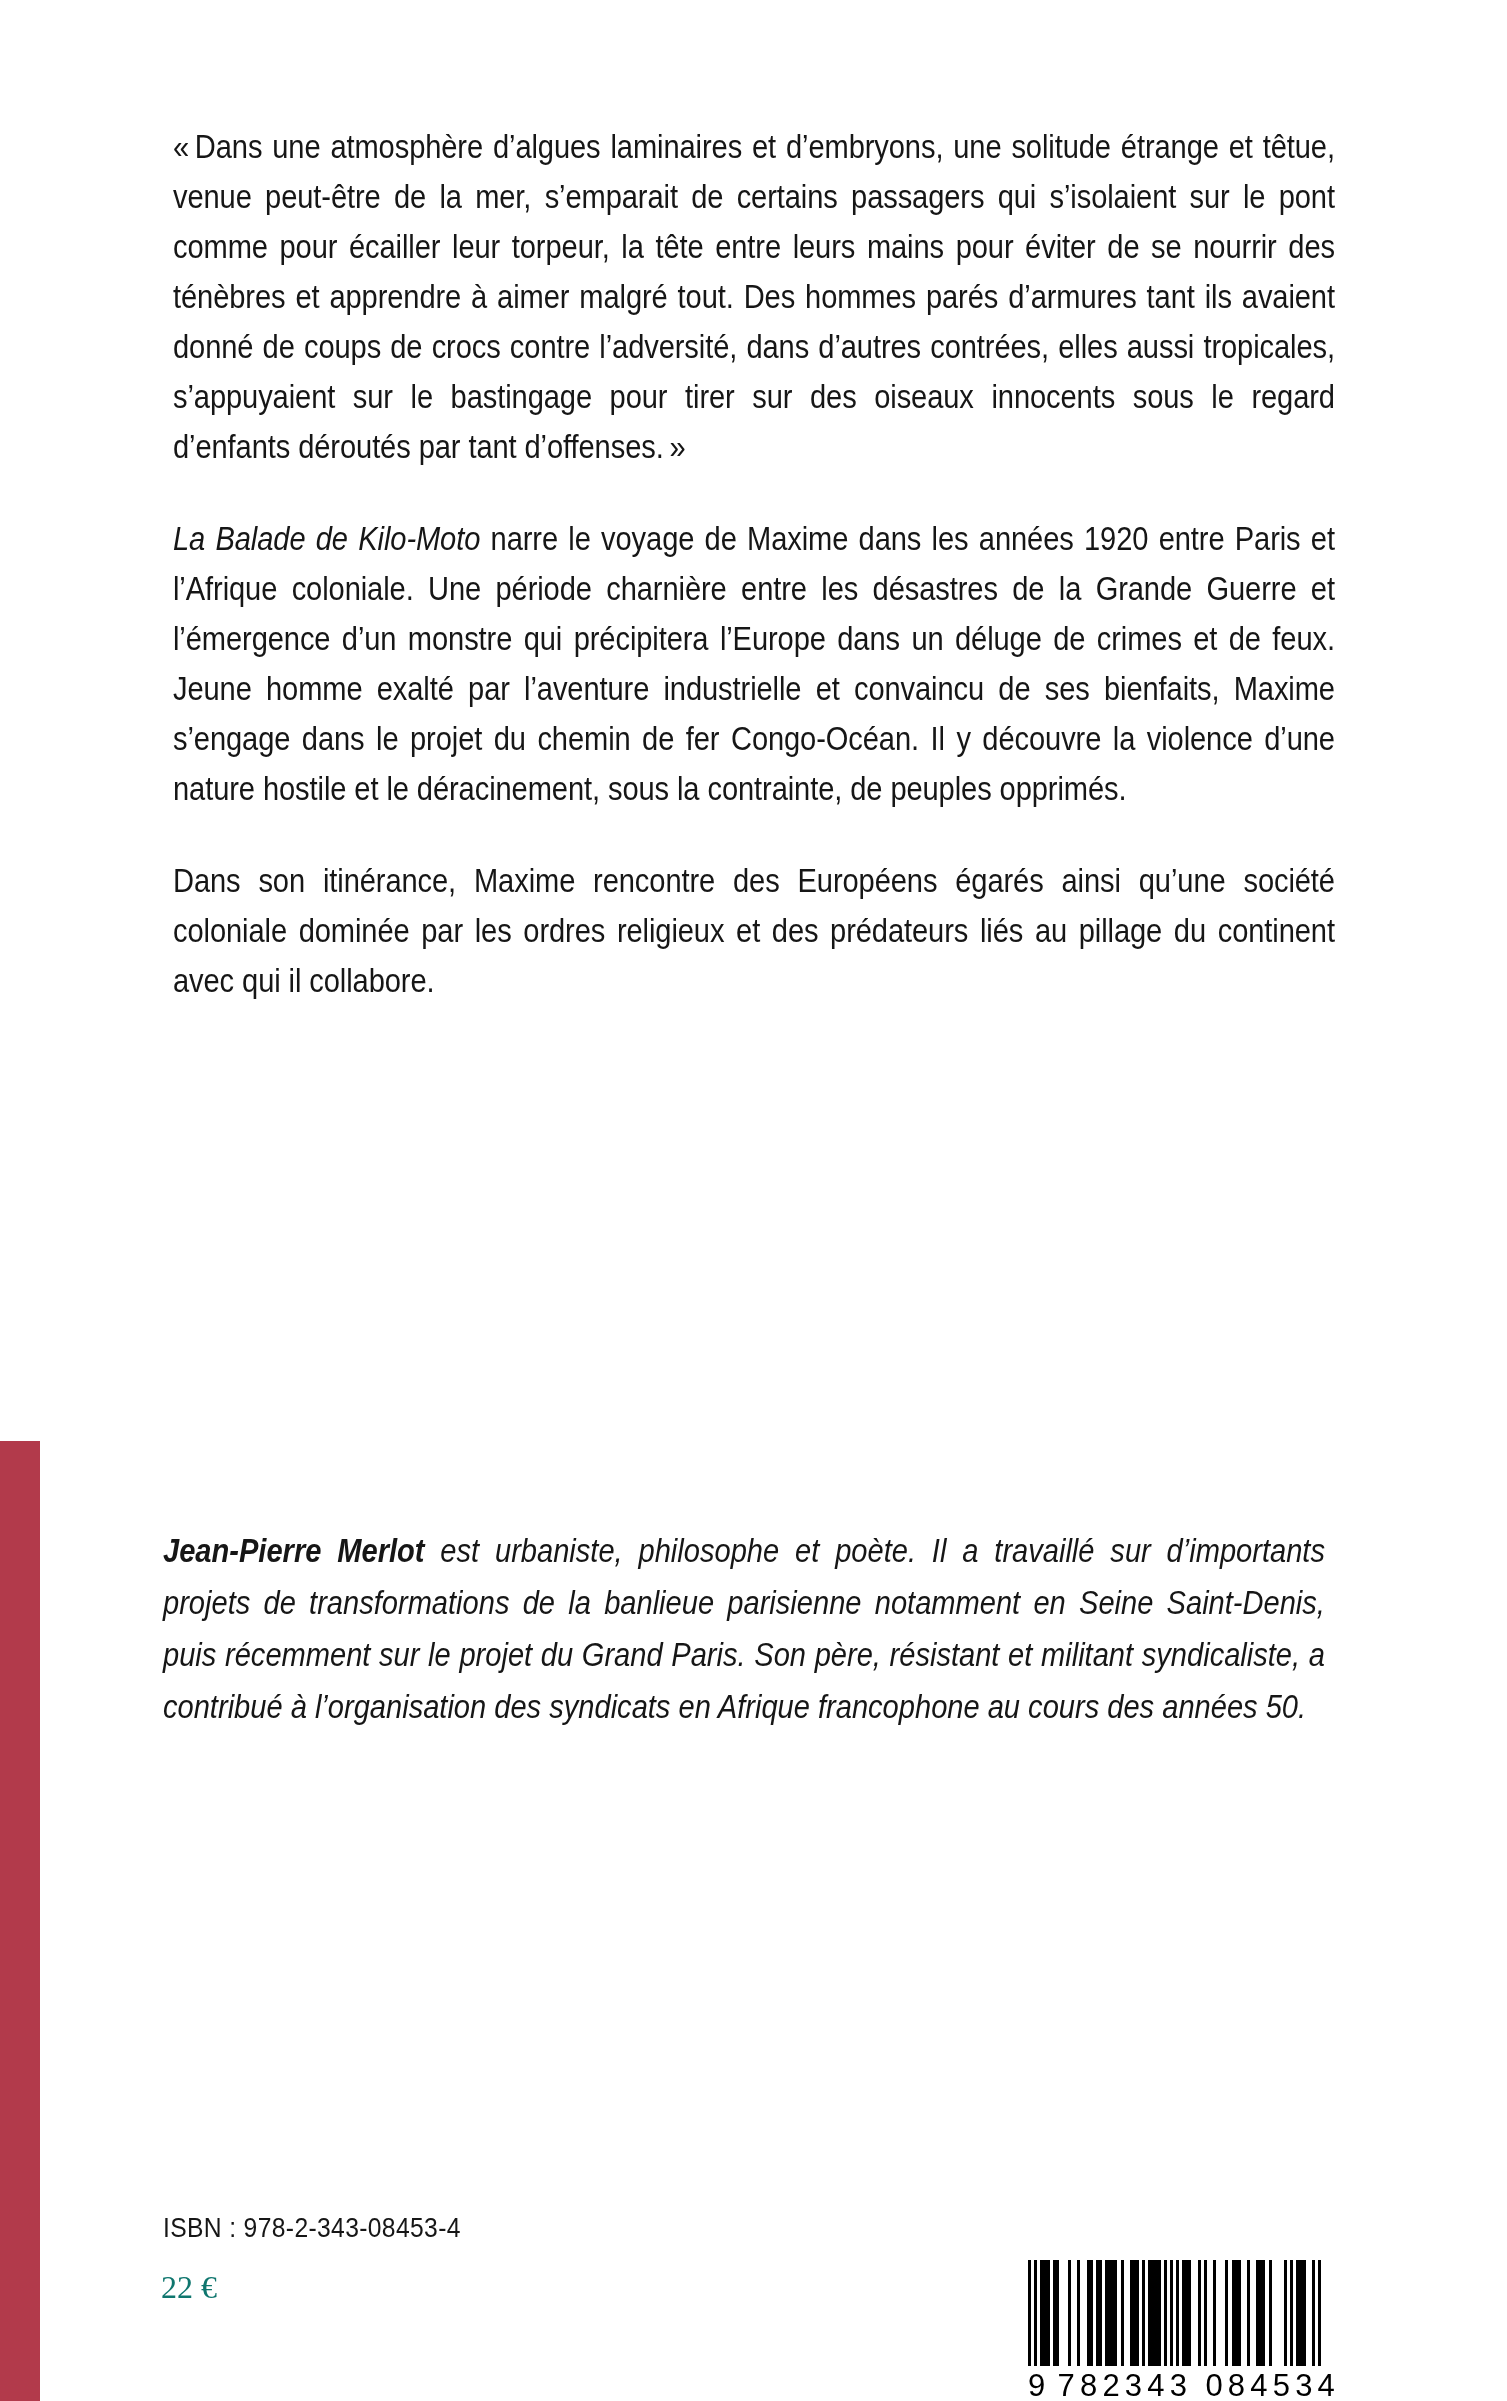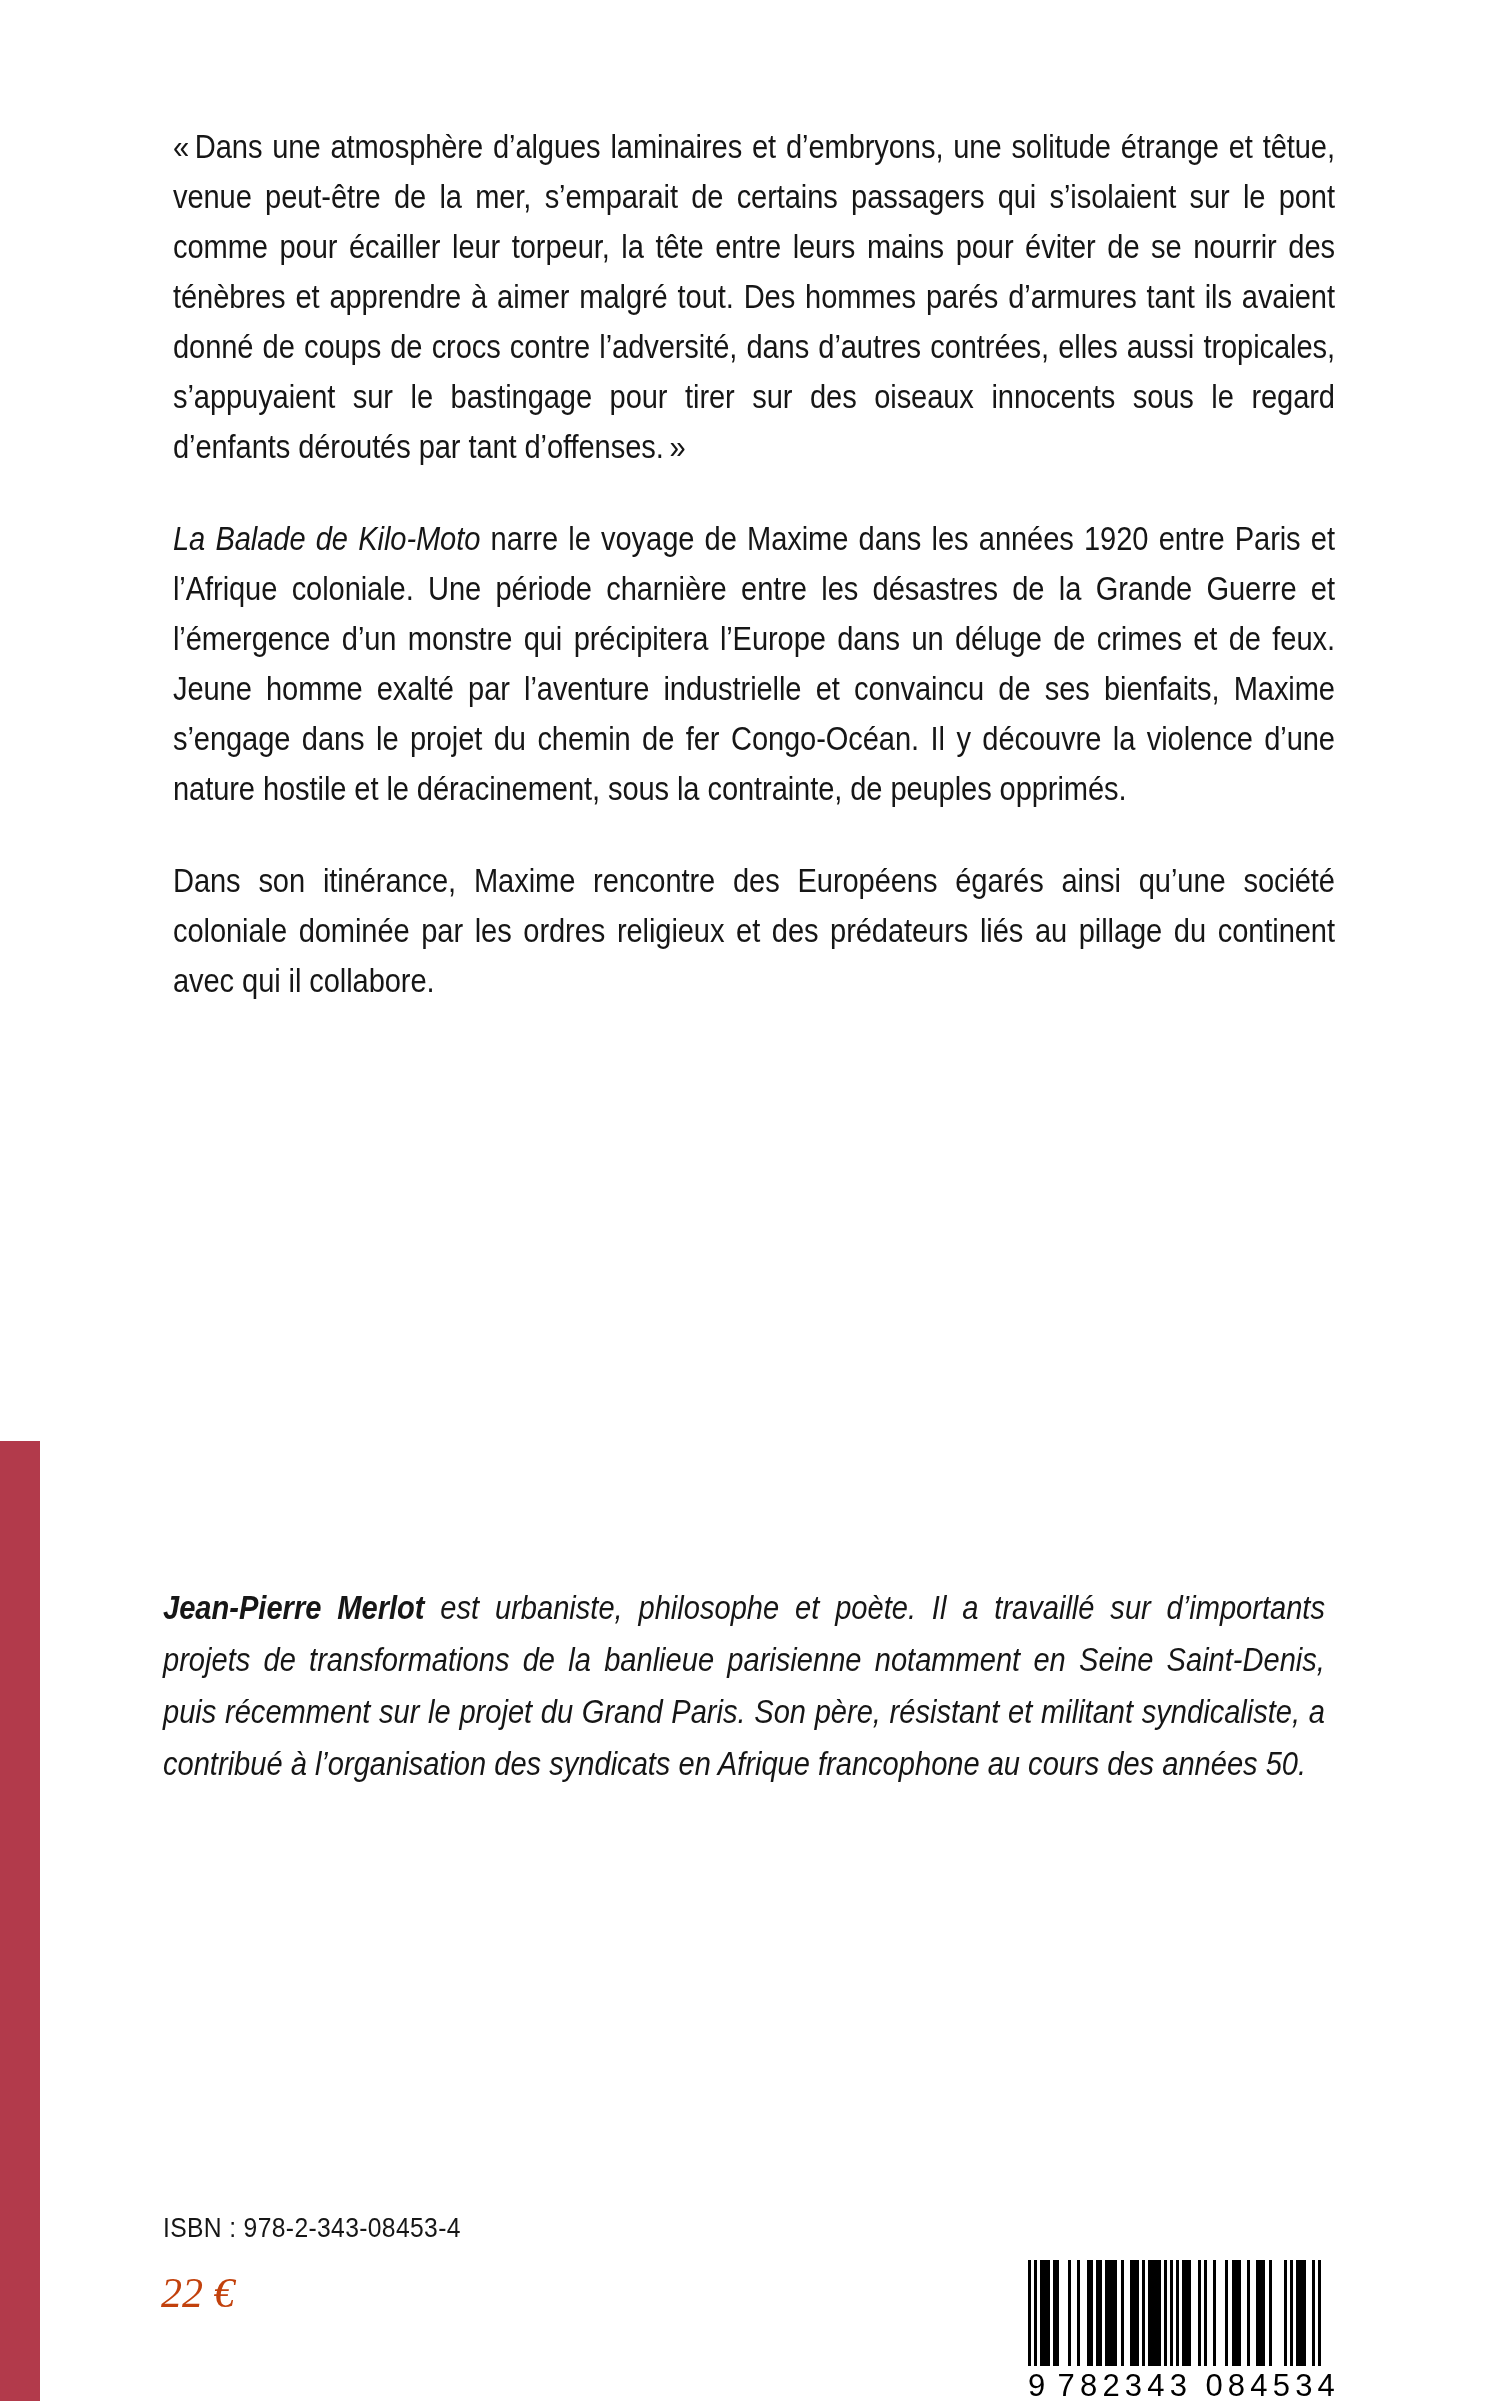--- a/index.html
+++ b/index.html
@@ -50,21 +50,21 @@
     hyphens: none;
   }
   .para:last-child { margin-bottom: 0; }
 
   .para .it { font-style: italic; }
 
   
   #author-block {
     position: absolute;
     left: 163px;
-    top: 1581px;
+    top: 1524px;
     width: 1162px;
   }
   #author-bio {
     text-align: justify;
     text-justify: inter-word;
     font-size: 34px;
     line-height: 52px;
     font-style: italic;
     font-family: "Liberation Sans Narrow", "Liberation Sans", sans-serif;
     transform: scaleX(0.855);
@@ -88,25 +88,24 @@
     font-family: "Liberation Sans Narrow", "Liberation Sans", sans-serif;
     transform: scaleX(0.9);
     transform-origin: left top;
     color: #161616;
     white-space: nowrap;
   }
   #price {
     position: absolute;
     left: 161px;
     top: 2269px;
-    font-size: 42px;
+    font-size: 32px;
     font-family: "Liberation Serif", "DejaVu Serif", serif;
-    color: #c2410c;
+    color: #0f766e;
     white-space: nowrap;
-    font-style: italic;
   }
 
   
   #barcode-wrap {
     position: absolute;
     left: 1028px;
     top: 2260px;
     width: 293px;
   }
   #barcode-bars {

